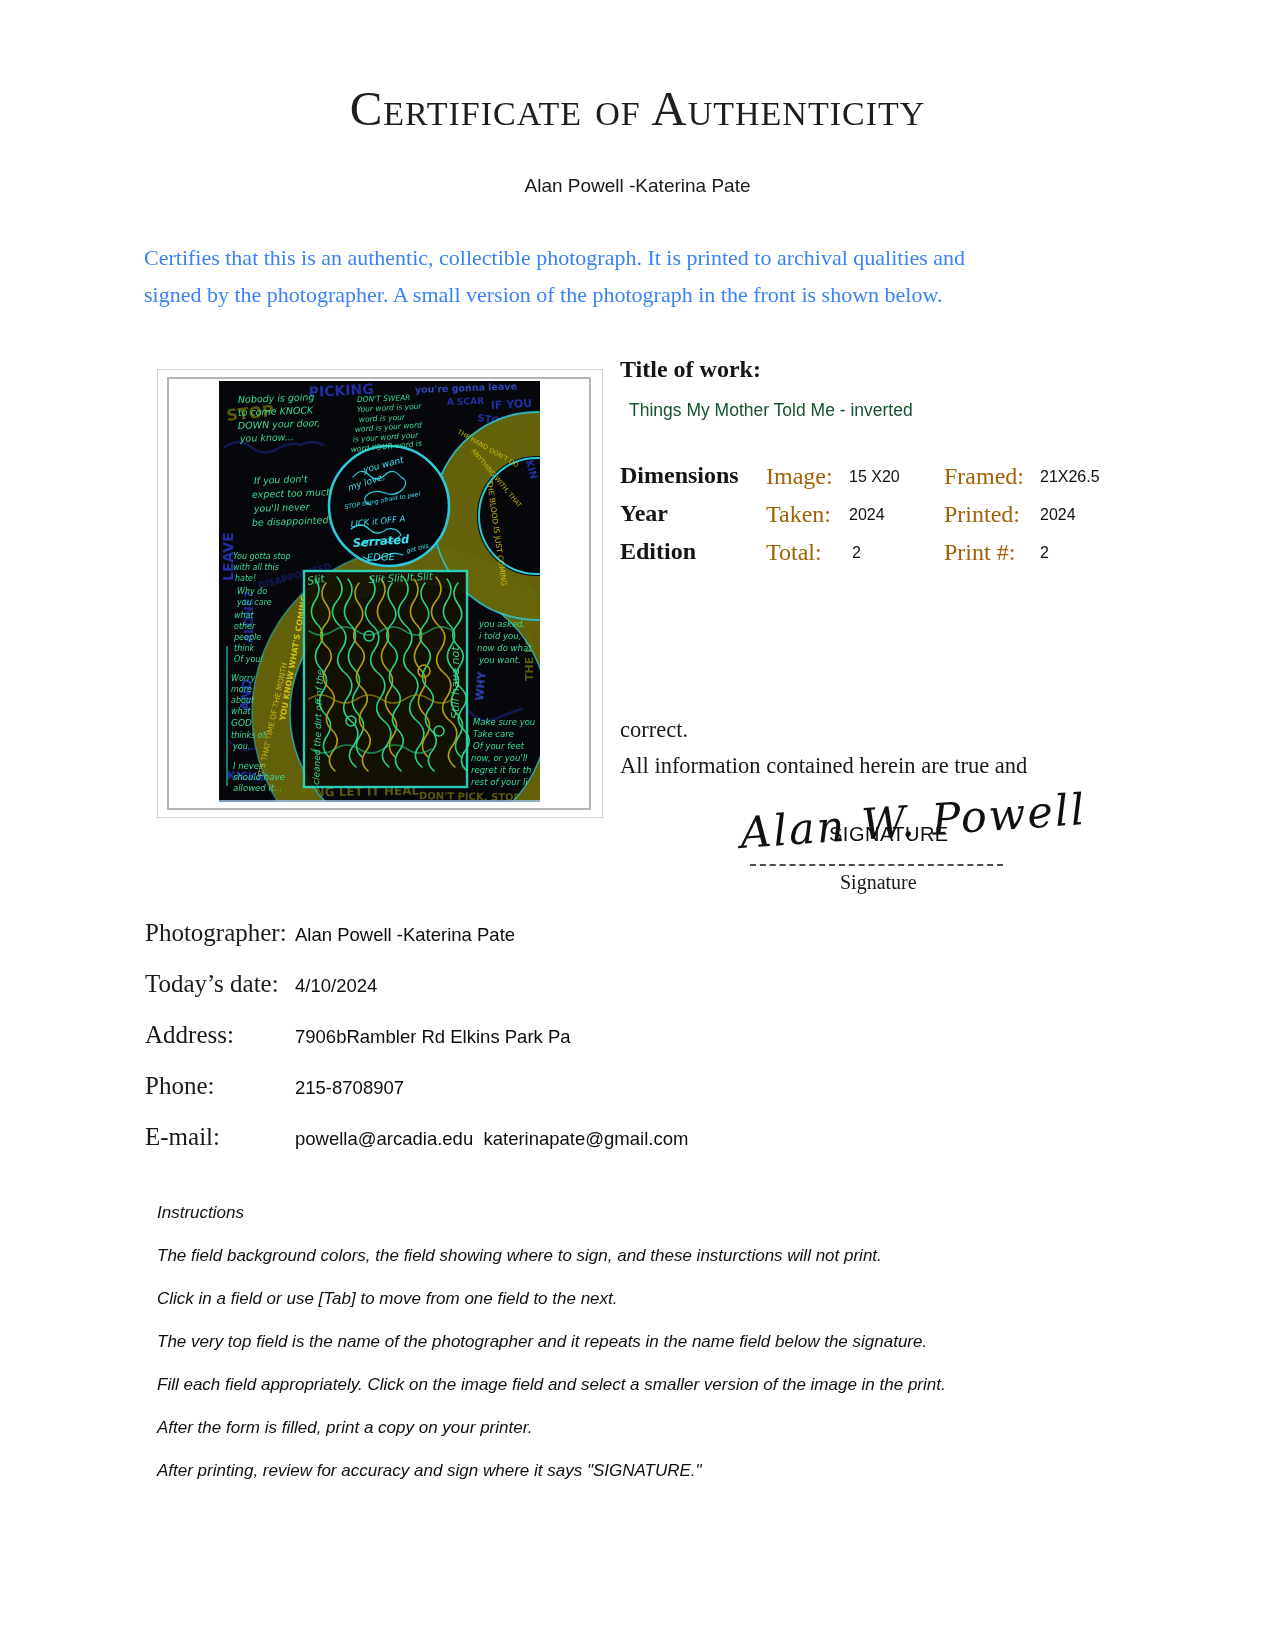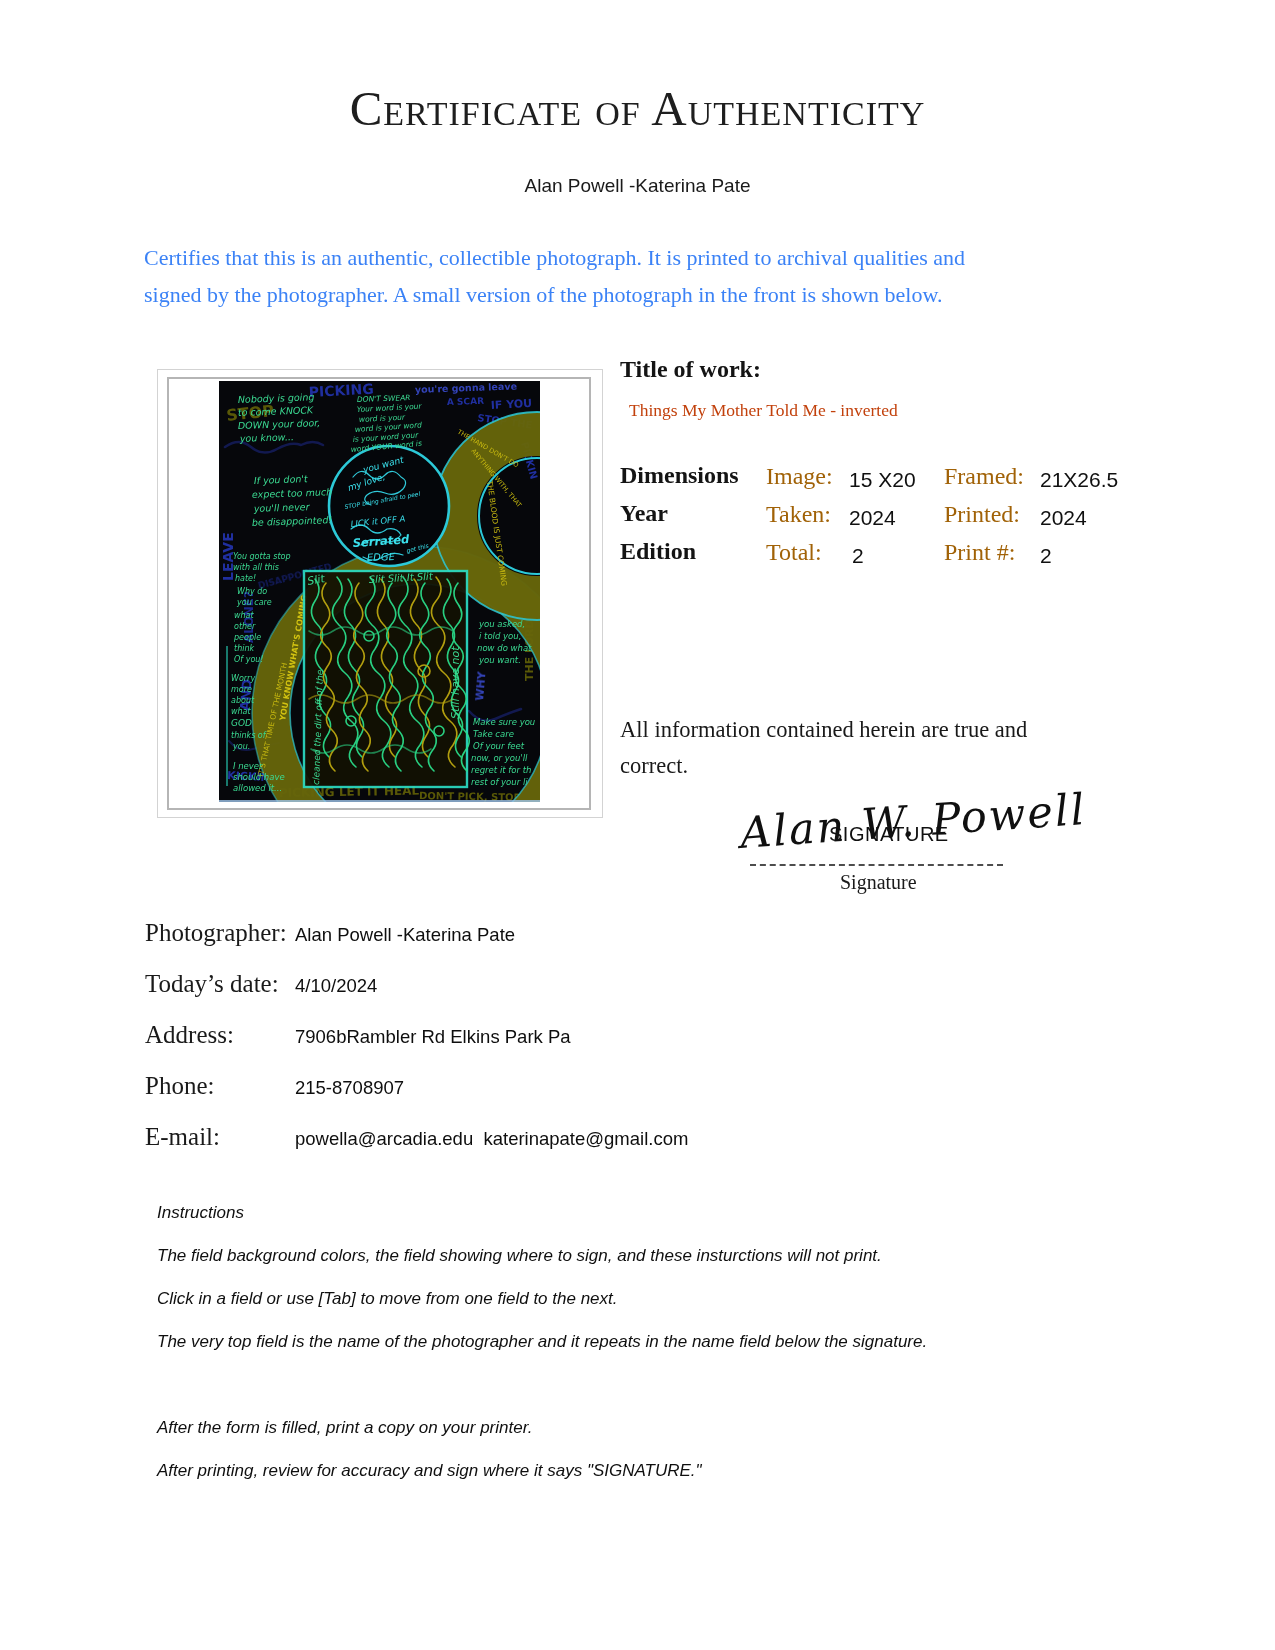--- a/index.html
+++ b/index.html
@@ -10,24 +10,24 @@
          font-size:49px;letter-spacing:1px;font-weight:400;color:#1e1e1e;}
   .subtitle{top:175px;left:0;width:1275px;text-align:center;
             font-family:"Liberation Sans",sans-serif;font-size:19px;color:#1a1a1a;}
   .intro{left:144px;top:239px;font-size:22px;line-height:37px;color:#3b82f6;}
   
   .photo-frame{left:157px;top:369px;width:444px;height:447px;border:1px solid #d3d3d3;background:#fff;}
   .photo-inner{position:absolute;left:9px;top:7px;width:420px;height:429px;border:2px solid #b5b5b5;background:#fff;}
   .artwork-svg{position:absolute;left:50px;top:2px;}
   
   .work-label{left:620px;top:356px;font-size:24px;font-weight:700;color:#141414;}
-  .work-value{left:629px;top:400px;font-family:Liberation Serif, serif;font-size:17.5px;color:#c2410c;}
+  .work-value{left:629px;top:400px;font-family:Liberation Sans, sans-serif;font-size:17.5px;color:#14532d;}
   .dlabel{font-weight:700;font-size:24px;color:#141414;}
   .dsub{font-size:24px;color:#a16207;}
-  .dval{font-family:"Liberation Sans",sans-serif;font-size:21px;color:#101010;}
+  .dval{font-family:"Liberation Sans",sans-serif;font-size:16px;color:#101010;}
   .copyright{left:620px;top:592px;font-size:22.5px;line-height:36px;color:#191919;}
   .attest{left:620px;top:712px;font-size:22.5px;line-height:36px;color:#191919;}
   
   .sig-placeholder{left:829px;top:823px;font-family:"Liberation Sans",sans-serif;font-size:20px;
                    letter-spacing:.5px;color:#101010;}
   .sig-script{left:742px;top:808px;font-family:"DejaVu Serif",serif;font-style:italic;font-weight:500;
               font-size:43px;letter-spacing:2px;white-space:nowrap;color:#101010;
               transform:rotate(-4deg);transform-origin:left bottom;}
   .sig-line{left:750px;top:864px;width:253px;height:0;border-top:2px dashed #4d4d4d;}
   .sig-label{left:840px;top:871px;font-size:20px;color:#1a1a1a;}
@@ -225,22 +225,22 @@
   <div class="abs dsub" style="left:944px;top:501px">Printed:</div>
   <div class="abs dval" style="left:1040px;top:506px">2024</div>
 
   <div class="abs dlabel" style="left:620px;top:538px">Edition</div>
   <div class="abs dsub" style="left:766px;top:539px">Total:</div>
   <div class="abs dval" style="left:852px;top:544px">2</div>
   <div class="abs dsub" style="left:944px;top:539px">Print #:</div>
   <div class="abs dval" style="left:1040px;top:544px">2</div>
 
   <div class="abs attest">
+    <div>correct.</div>
     <div>All information contained herein are true and</div>
-    <div>correct.</div>
   </div>
 
   <div class="abs sig-placeholder">SIGNATURE</div>
   <div class="abs sig-script">Alan W. Powell</div>
   <div class="abs sig-line"></div>
   <div class="abs sig-label">Signature</div>
 
   <div class="abs flabel" style="top:919px">Photographer:</div>
   <div class="abs fval" style="top:924px">Alan Powell -Katerina Pate</div>
   <div class="abs flabel" style="top:970px">Today’s date:</div>
@@ -249,16 +249,17 @@
   <div class="abs fval" style="top:1026px">7906bRambler Rd Elkins Park Pa</div>
   <div class="abs flabel" style="top:1072px">Phone:</div>
   <div class="abs fval" style="top:1077px">215-8708907</div>
   <div class="abs flabel" style="top:1123px">E-mail:</div>
   <div class="abs fval" style="top:1128px">powella@arcadia.edu  katerinapate@gmail.com</div>
 
   <div class="abs instr" style="top:1203px">Instructions</div>
   <div class="abs instr" style="top:1246px">The field background colors, the field showing where to sign, and these insturctions will not print.</div>
   <div class="abs instr" style="top:1289px">Click in a field or use [Tab] to move from one field to the next.</div>
   <div class="abs instr" style="top:1332px">The very top field is the name of the photographer and it repeats in the name field below the signature.</div>
+  <div class="abs instr" style="top:1375px">Fill each field appropriately. Click on the image field and select a smaller version of the image in the print.</div>
   <div class="abs instr" style="top:1418px">After the form is filled, print a copy on your printer.</div>
   <div class="abs instr" style="top:1461px">After printing, review for accuracy and sign where it says "SIGNATURE."</div>
 
 </div>
 
 </body></html>

